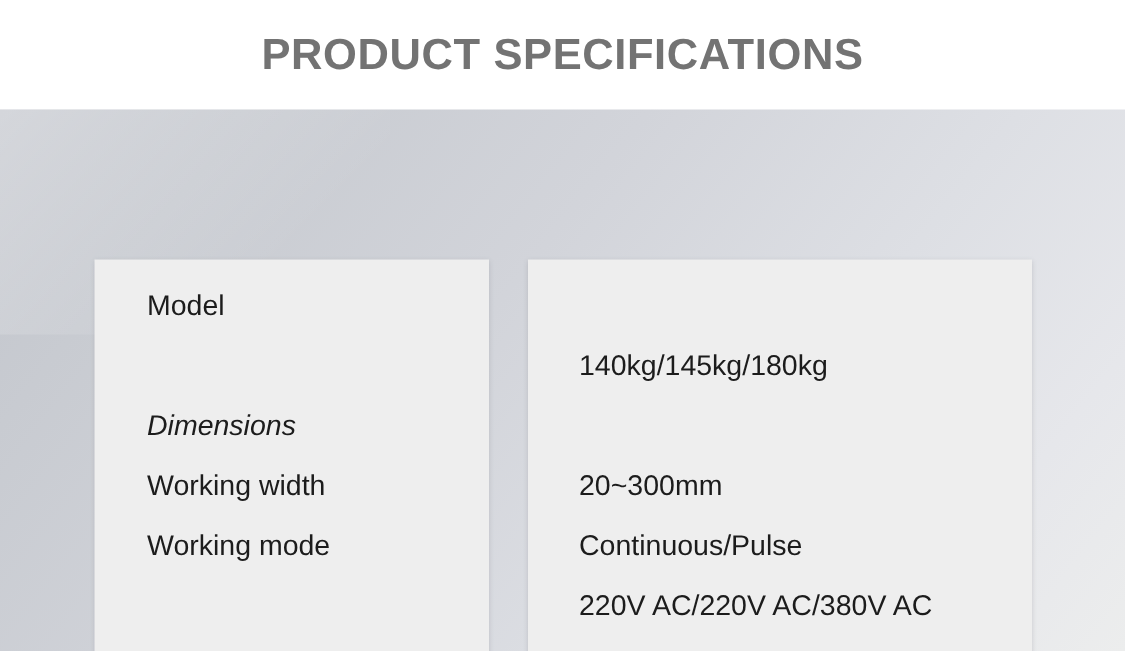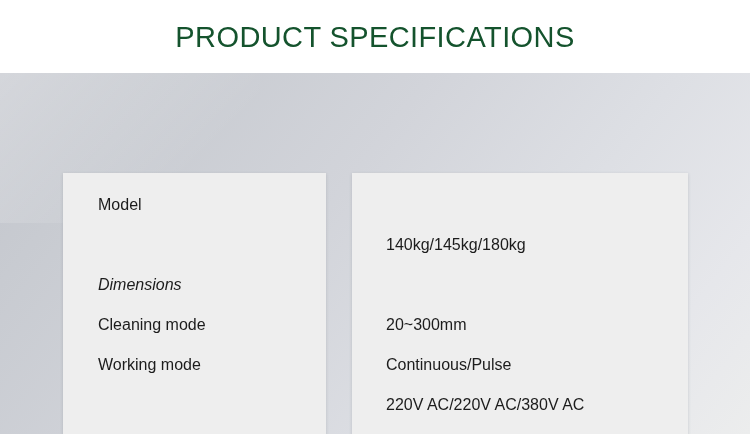--- a/index.html
+++ b/index.html
@@ -27,22 +27,22 @@
     top: 0;
     width: 750px;
     height: 73px;
     background: #ffffff;
     display: flex;
     align-items: center;
     justify-content: center;
   }
   .header-title {
     font-size: 29px;
-    font-weight: normal;
-    color: #14532d;
+    font-weight: bold;
+    color: #737373;
     letter-spacing: 0.4px;
     white-space: nowrap;
     line-height: 1;
     margin-top: 2px;
   }
 
   
   .body-area {
     position: absolute;
     left: 0;
@@ -91,21 +91,21 @@
     top: 0;
     width: 100%;
     height: 100%;
   }
   .row {
     position: absolute;
     height: 20px;
     display: flex;
     align-items: center;
     white-space: nowrap;
-    font-size: 16px;
+    font-size: 19px;
     color: #1c1c1c;
     line-height: 20px;
   }
   .panel-left .row { left: 35px; }
   .panel-right .row { left: 34px; }
 
   .row.r0 { top: 22px; }
   .row.r1 { top: 62px; }
   .row.r2 { top: 102px; font-style: italic; }
   .row.r3 { top: 142px; }
@@ -120,21 +120,21 @@
   <div class="header">
     <div class="header-title">PRODUCT SPECIFICATIONS</div>
   </div>
 
   <div class="body-area">
 
     <div class="panel panel-left">
       <div class="rows">
         <div class="row r0">Model</div>
         <div class="row r2">Dimensions</div>
-        <div class="row r3">Cleaning mode</div>
+        <div class="row r3">Working width</div>
         <div class="row r4">Working mode</div>
 
       </div>
     </div>
 
     <div class="panel panel-right">
       <div class="rows">
         <div class="row r1">140kg/145kg/180kg</div>
         <div class="row r3">20~300mm</div>
         <div class="row r4">Continuous/Pulse</div>

